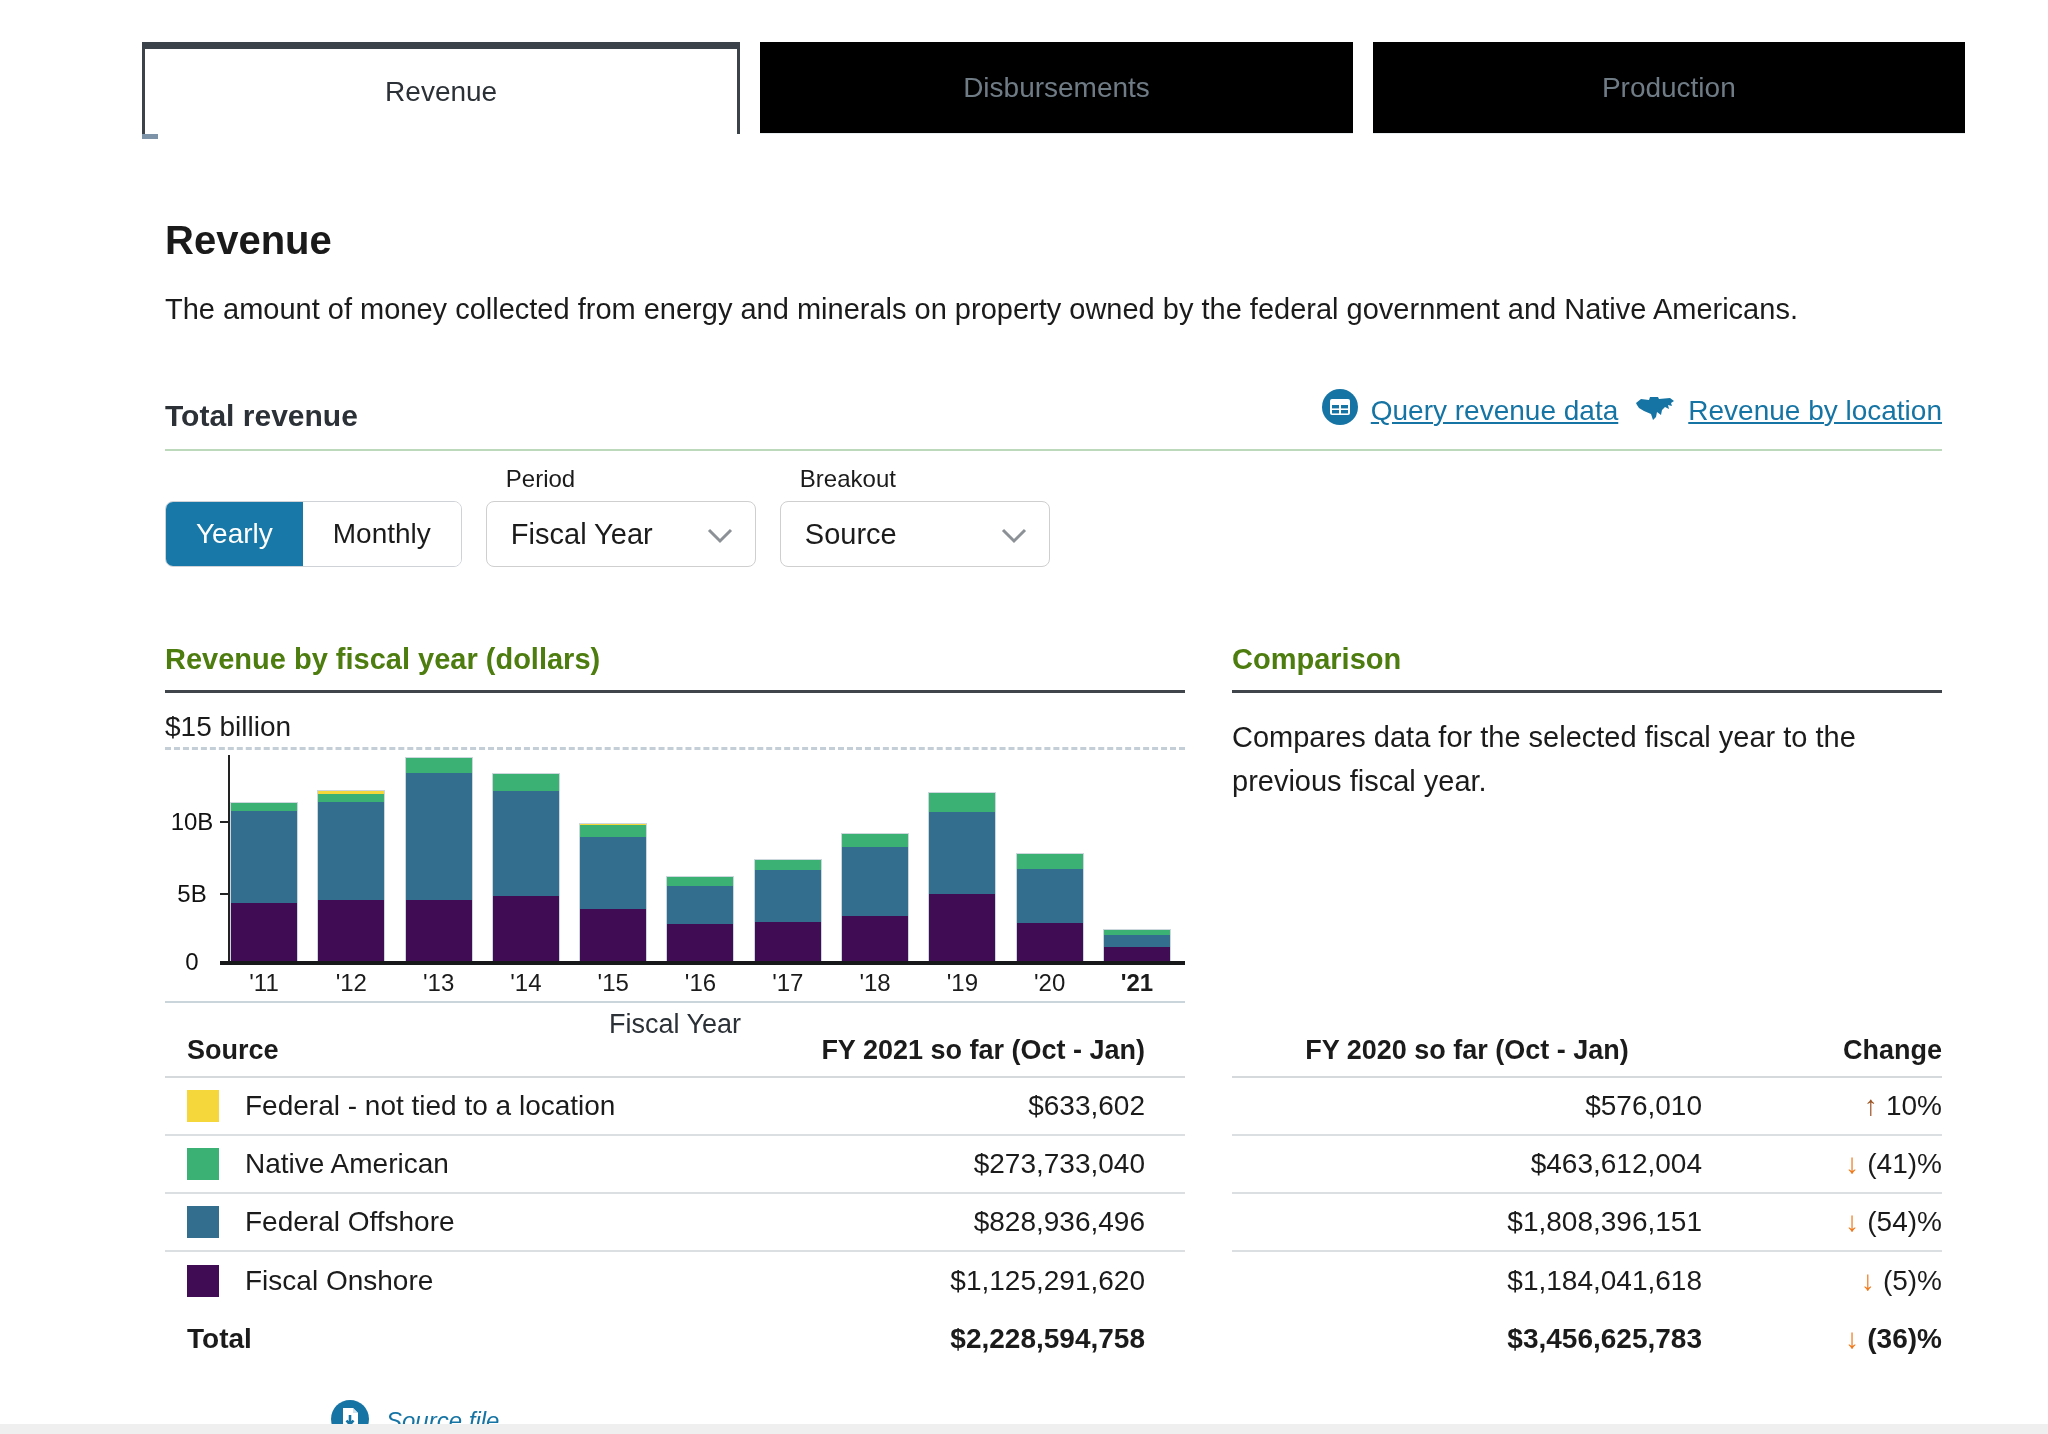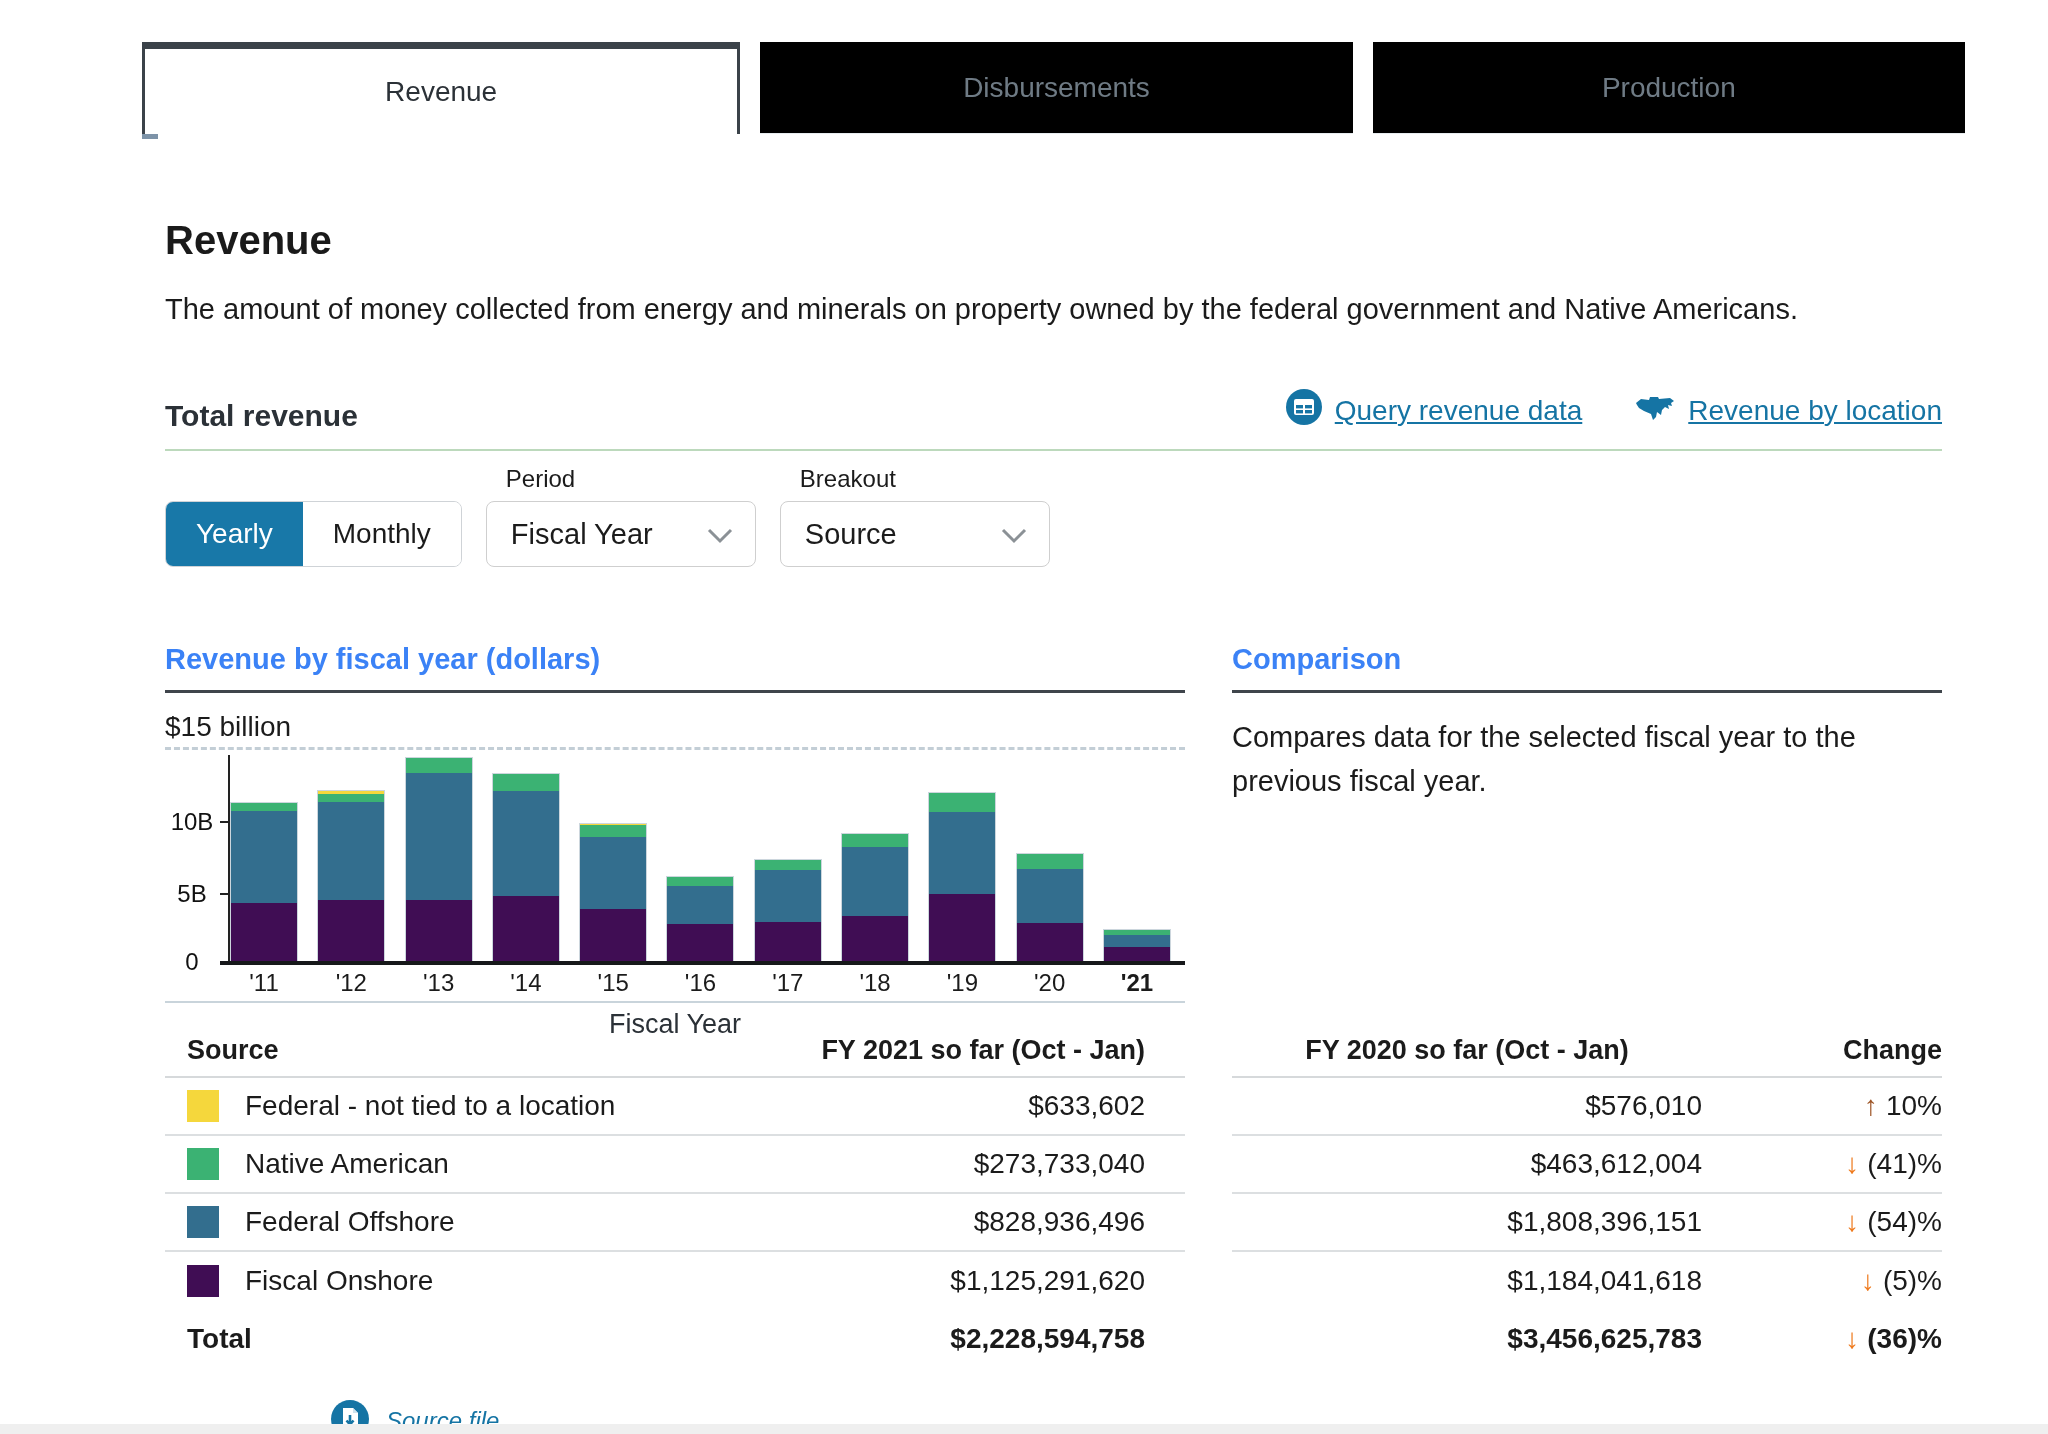--- a/index.html
+++ b/index.html
@@ -20,21 +20,21 @@
   
   .content { padding:0 0 0 165px; }
   h1 { margin-top:84px; font-size:40px; font-weight:700; color:#1a1a1a; }
   .intro { margin-top:30px; font-size:29px; color:#1b1b1b; max-width:1800px; }
 
   
   .sec-head { width:1777px; margin-top:62px; display:flex; align-items:flex-end;
               justify-content:space-between; padding-bottom:16px;
               border-bottom:2px solid #bcd9bc; }
   .sec-head h2 { font-size:30px; font-weight:700; color:#2b3137; }
-  .head-links { display:flex; gap:52px; align-items:center; }
+  .head-links { display:flex; gap:16px; align-items:center; }
   .hlink { display:flex; gap:12px; align-items:center; font-size:28px;
            color:#1574a4; text-decoration:underline; cursor:pointer; }
   .hlink svg { flex:0 0 auto; }
 
   
   .controls { display:flex; align-items:flex-end; gap:24px; margin-top:14px; }
   .toggle { display:flex; border:1px solid #cfd3d7; border-radius:8px;
             overflow:hidden; height:66px; }
   .toggle .opt { display:flex; align-items:center; justify-content:center;
             font-size:28px; padding:0 30px; background:#ffffff; cursor:pointer; }
@@ -43,21 +43,21 @@
   .field label { font-size:24px; margin:0 0 8px 20px; color:#1b1b1b; }
   .select { width:270px; height:66px; border:1px solid #cfcfcf; border-radius:8px;
             background:#fff; display:flex; align-items:center;
             justify-content:space-between; padding:0 22px 0 24px;
             font-size:29px; cursor:pointer; }
 
   
   .main { display:flex; gap:47px; margin-top:76px; height:730px; }
   .col-left  { width:1020px; position:relative; }
   .col-right { width:710px;  position:relative; }
-  .col-title { font-size:29px; font-weight:700; color:#3b82f6;
+  .col-title { font-size:29px; font-weight:700; color:#4d7c0f;
                padding-bottom:14px; border-bottom:3px solid #3f454b; }
   .comp-desc { margin-top:22px; font-size:29px; line-height:1.52; color:#1b1b1b;
                max-width:690px; }
 
   
   .ytop { margin-top:18px; font-size:28px; margin-bottom:4px; }
   .plot { position:relative; height:216px; border-top:3px dashed #c3ced6; }
   .yaxis-line { position:absolute; left:63px; top:5px; bottom:0; width:2px;
                 background:#222; }
   .ytick { position:absolute; right:966px; width:54px; text-align:center;

